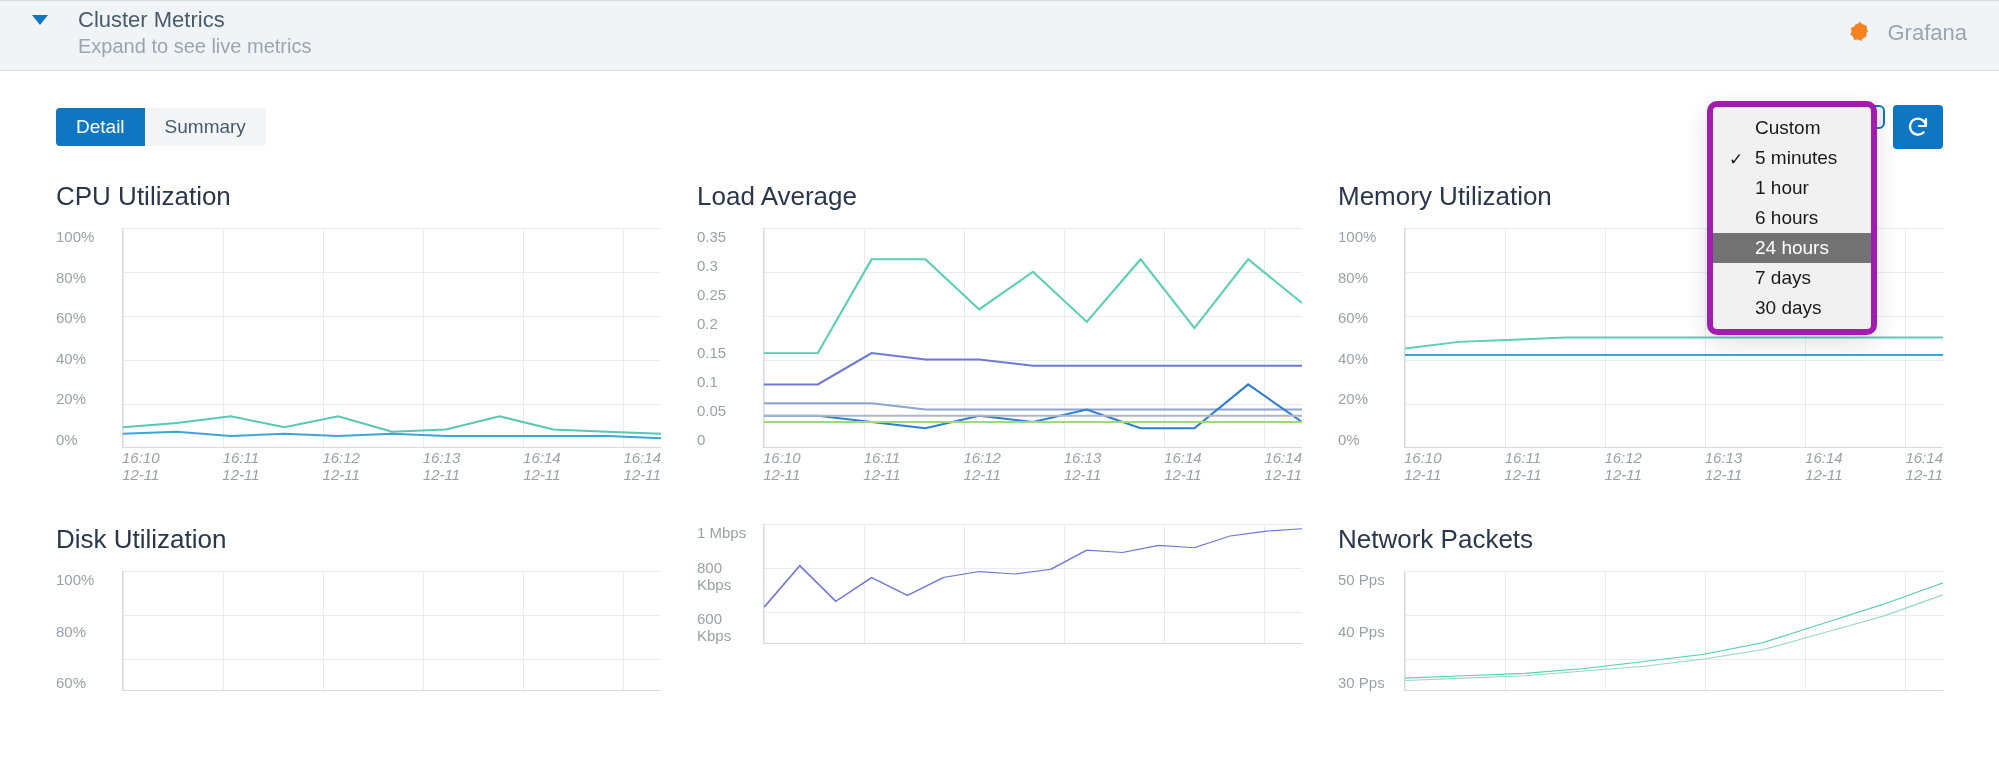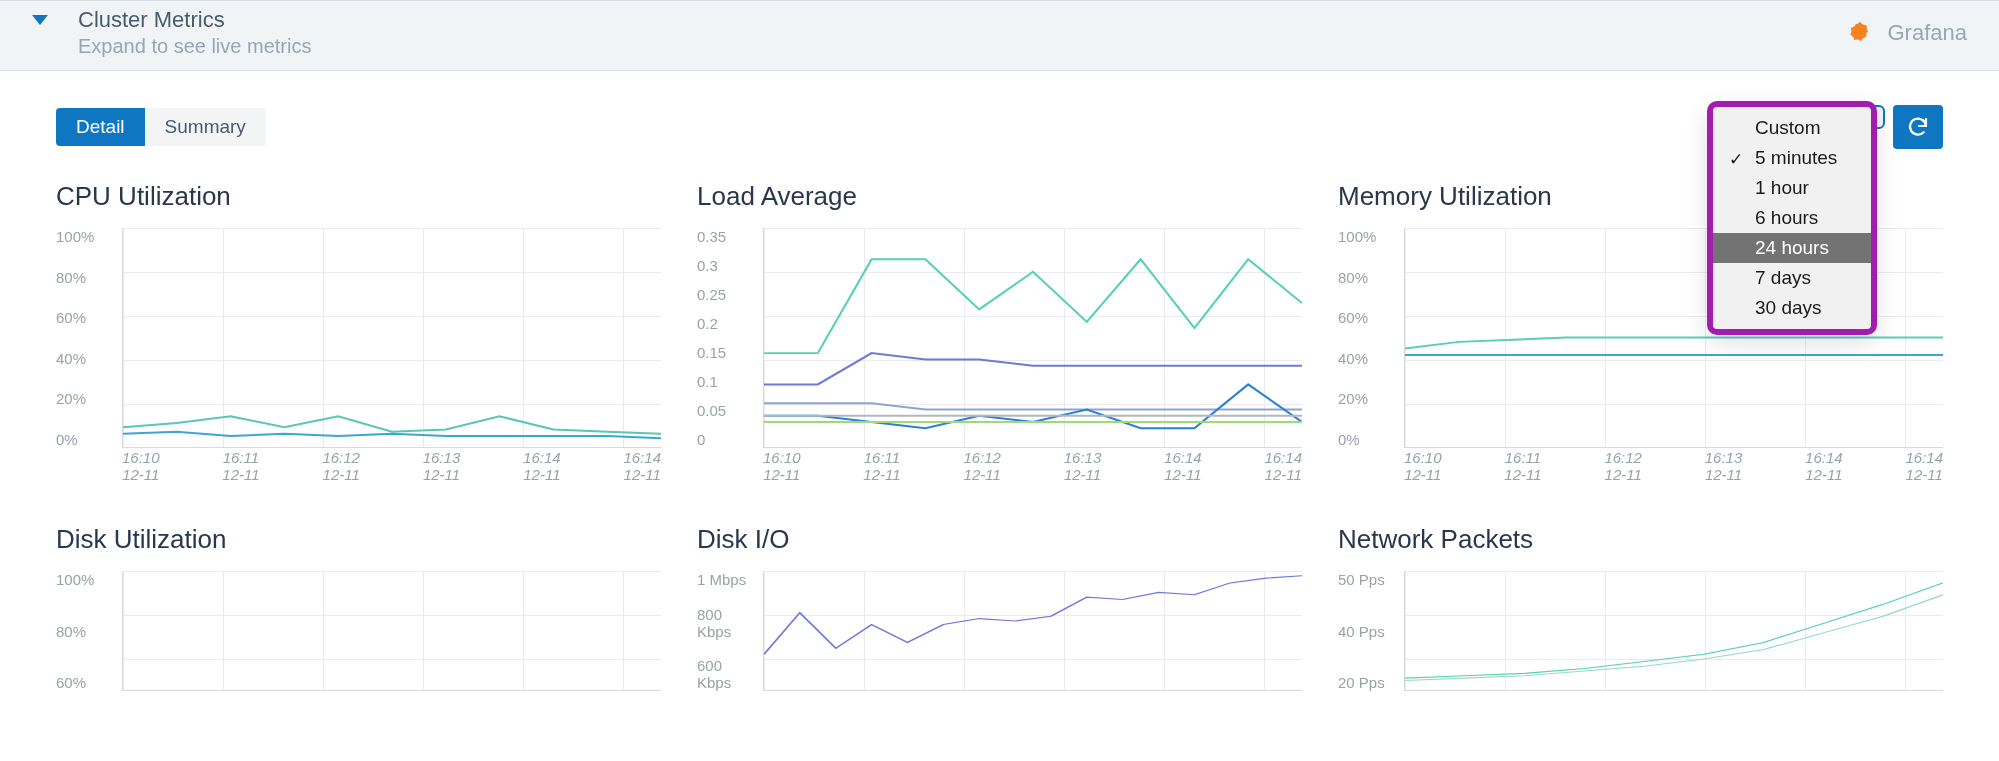--- a/index.html
+++ b/index.html
@@ -226,41 +226,40 @@
           <span>100%</span>
           <span>80%</span>
           <span>60%</span>
         </div>
         <div class="plot">
           <svg viewBox="0 0 500 220" preserveAspectRatio="none"></svg>
         </div>
       </div>
     </div>
     <div class="row2">
-      <div class="chart-title">Disk I/O</div>
       <div class="chart-box">
         <div class="y-axis">
           <span>1 Mbps</span>
           <span>800 Kbps</span>
           <span>600 Kbps</span>
         </div>
         <div class="plot">
           <svg viewBox="0 0 500 220" preserveAspectRatio="none">
             <polyline points="0.0,154.0 33.3,77.0 66.7,143.0 100.0,99.0 133.3,132.0 166.7,99.0 200.0,88.0 233.3,92.4 266.7,83.6 300.0,48.4 333.3,52.8 366.7,39.6 400.0,44.0 433.3,22.0 466.7,13.2 500.0,8.8" stroke="#6f78d8"></polyline>
           </svg>
         </div>
       </div>
     </div>
     <div class="row2">
       <div class="chart-title">Network Packets</div>
       <div class="chart-box">
         <div class="y-axis">
           <span>50 Pps</span>
           <span>40 Pps</span>
-          <span>20 Pps</span>
+          <span>30 Pps</span>
         </div>
         <div class="plot">
           <svg viewBox="0 0 500 220" preserveAspectRatio="none">
             <polyline points="0.0,198.0 55.6,193.6 111.1,189.2 166.7,180.4 222.2,167.2 277.8,154.0 333.3,132.0 388.9,96.8 444.4,61.6 500.0,22.0" stroke="#57d0b4"></polyline>
             <polyline points="0.0,202.4 55.6,198.0 111.1,193.6 166.7,184.8 222.2,176.0 277.8,162.8 333.3,145.2 388.9,114.4 444.4,83.6 500.0,44.0" stroke="#9ad9c7"></polyline>
           </svg>
         </div>
       </div>
     </div>
   </div>

